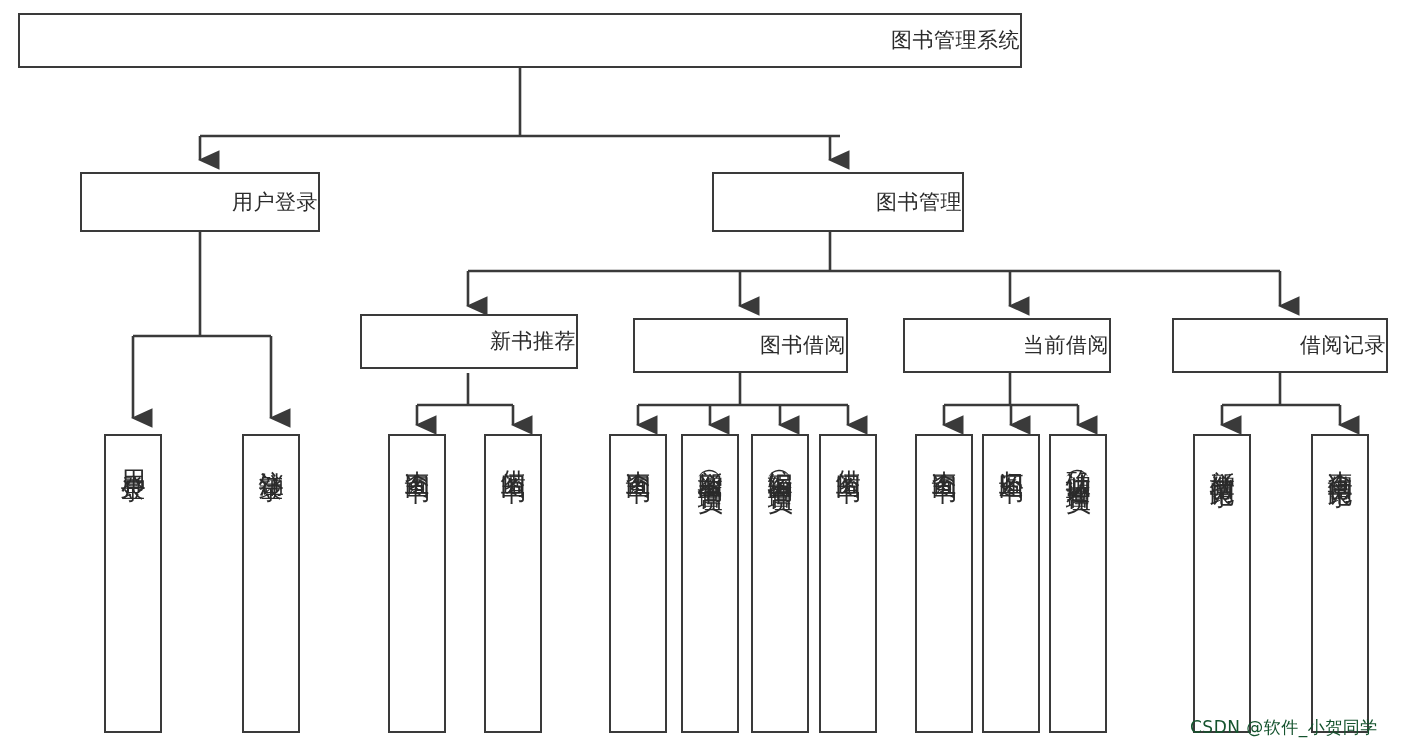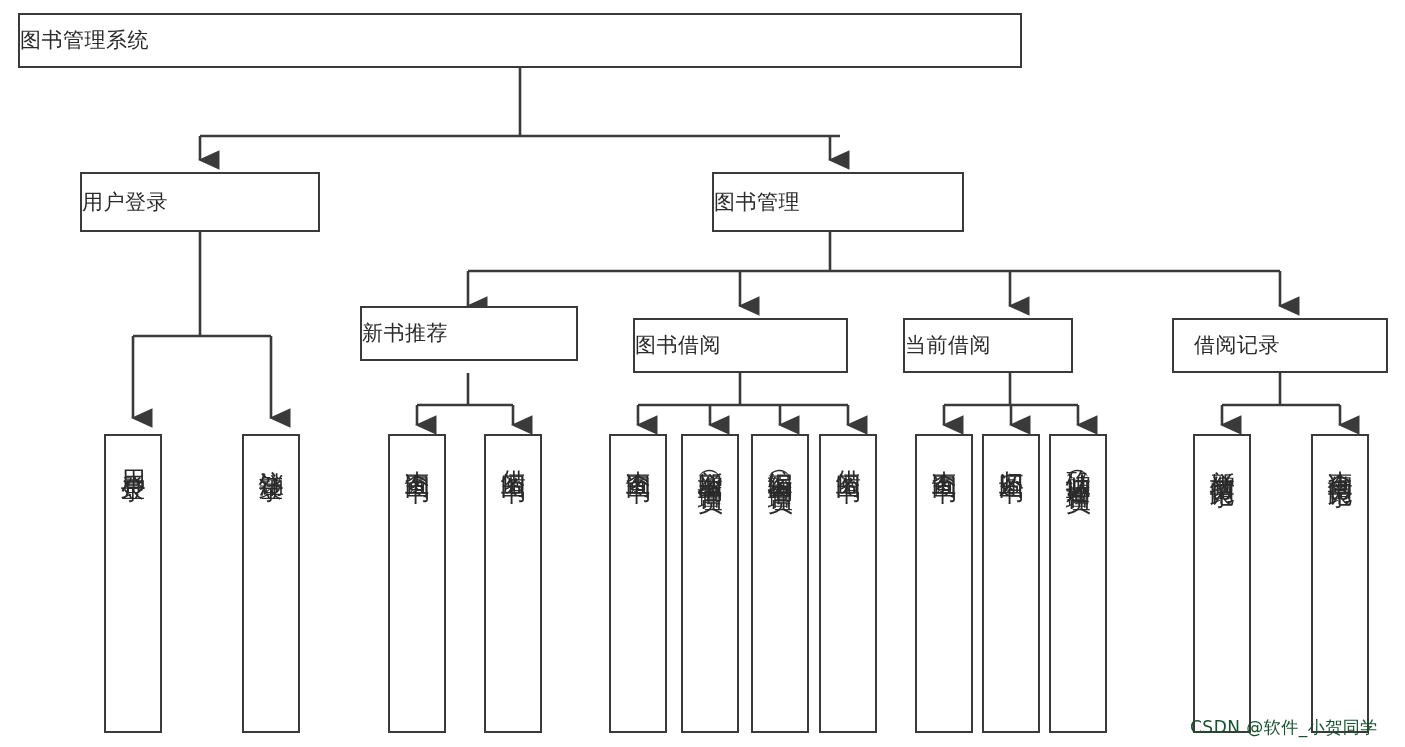--- a/index.html
+++ b/index.html
@@ -25,21 +25,21 @@
     height: 747px;
     pointer-events: none;
   }
   .node {
     position: absolute;
     box-sizing: border-box;
     border: 2px solid #3a3a3a;
     background: #ffffff;
     display: flex;
     align-items: center;
-    justify-content: flex-start;
+    justify-content: flex-end;
     color: #2b2b2b;
   }
   .node-label {
     display: block;
     text-align: center;
     line-height: 1.18;
     color: #2b2b2b;
     letter-spacing: 0.5px;
   }
   .horiz .node-label {
@@ -125,27 +125,27 @@
     <span class="node-label">图书管理系统</span>
   </div>
 
   <div class="node horiz" style="left:80px; top:172px; width:240px; height:60px;">
     <span class="node-label">用户登录</span>
   </div>
   <div class="node horiz" style="left:712px; top:172px; width:252px; height:60px;">
     <span class="node-label">图书管理</span>
   </div>
 
-  <div class="node horiz" style="left:360px; top:306px; width:218px; height:55px;">
+  <div class="node horiz" style="left:360px; top:314px; width:218px; height:55px;">
     <span class="node-label">新书推荐</span>
   </div>
   <div class="node horiz" style="left:633px; top:318px; width:215px; height:55px;">
     <span class="node-label">图书借阅</span>
   </div>
-  <div class="node horiz" style="left:903px; top:318px; width:170px; height:55px;">
+  <div class="node horiz" style="left:903px; top:318px; width:208px; height:55px;">
     <span class="node-label">当前借阅</span>
   </div>
   <div class="node horiz" style="left:1172px; top:318px; width:216px; height:55px;padding-left:20px;">
     <span class="node-label">借阅记录</span>
   </div>
 
   <div class="node vert" style="left:104px; top:434px; width:58px; height:299px;">
     <span class="node-label">用户登录</span>
   </div>
   <div class="node vert" style="left:242px; top:434px; width:58px; height:299px;">

